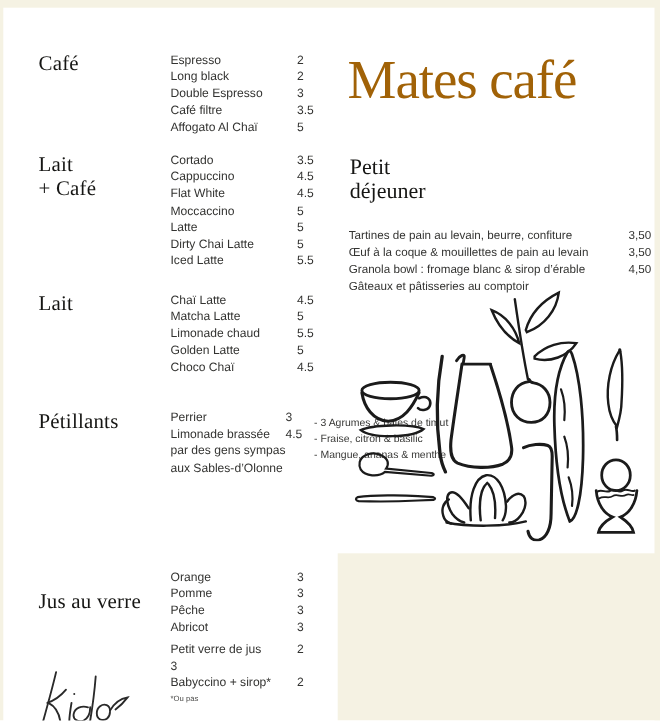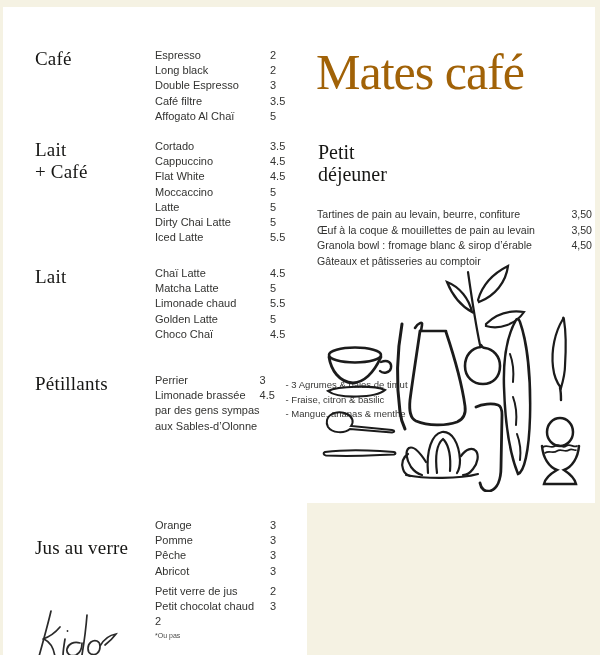--- a/index.html
+++ b/index.html
@@ -218,25 +218,25 @@
     </div>
     <div style="display:flex;flex-direction:column;width:141px;">
       <div class="section-items" style="width:141px;">
 
           <div class="item-row">
             <span class="item-name">Petit verre de jus</span>
             <span class="item-price">2</span>
           </div>
 
           <div class="item-row">
-            <span class="item-name">Petit chocolat chaud</span>
             <span class="item-price">3</span>
           </div>
 
           <div class="item-row">
+            <span class="item-name">Babyccino + sirop*</span>
             <span class="item-price">2</span>
           </div>
         </div>
       <div class="footnote">*Ou pas</div>
     </div>
   </div>
 
   <div class="brand">Mates café</div>
   <div class="bk-title">Petit
 déjeuner</div>

